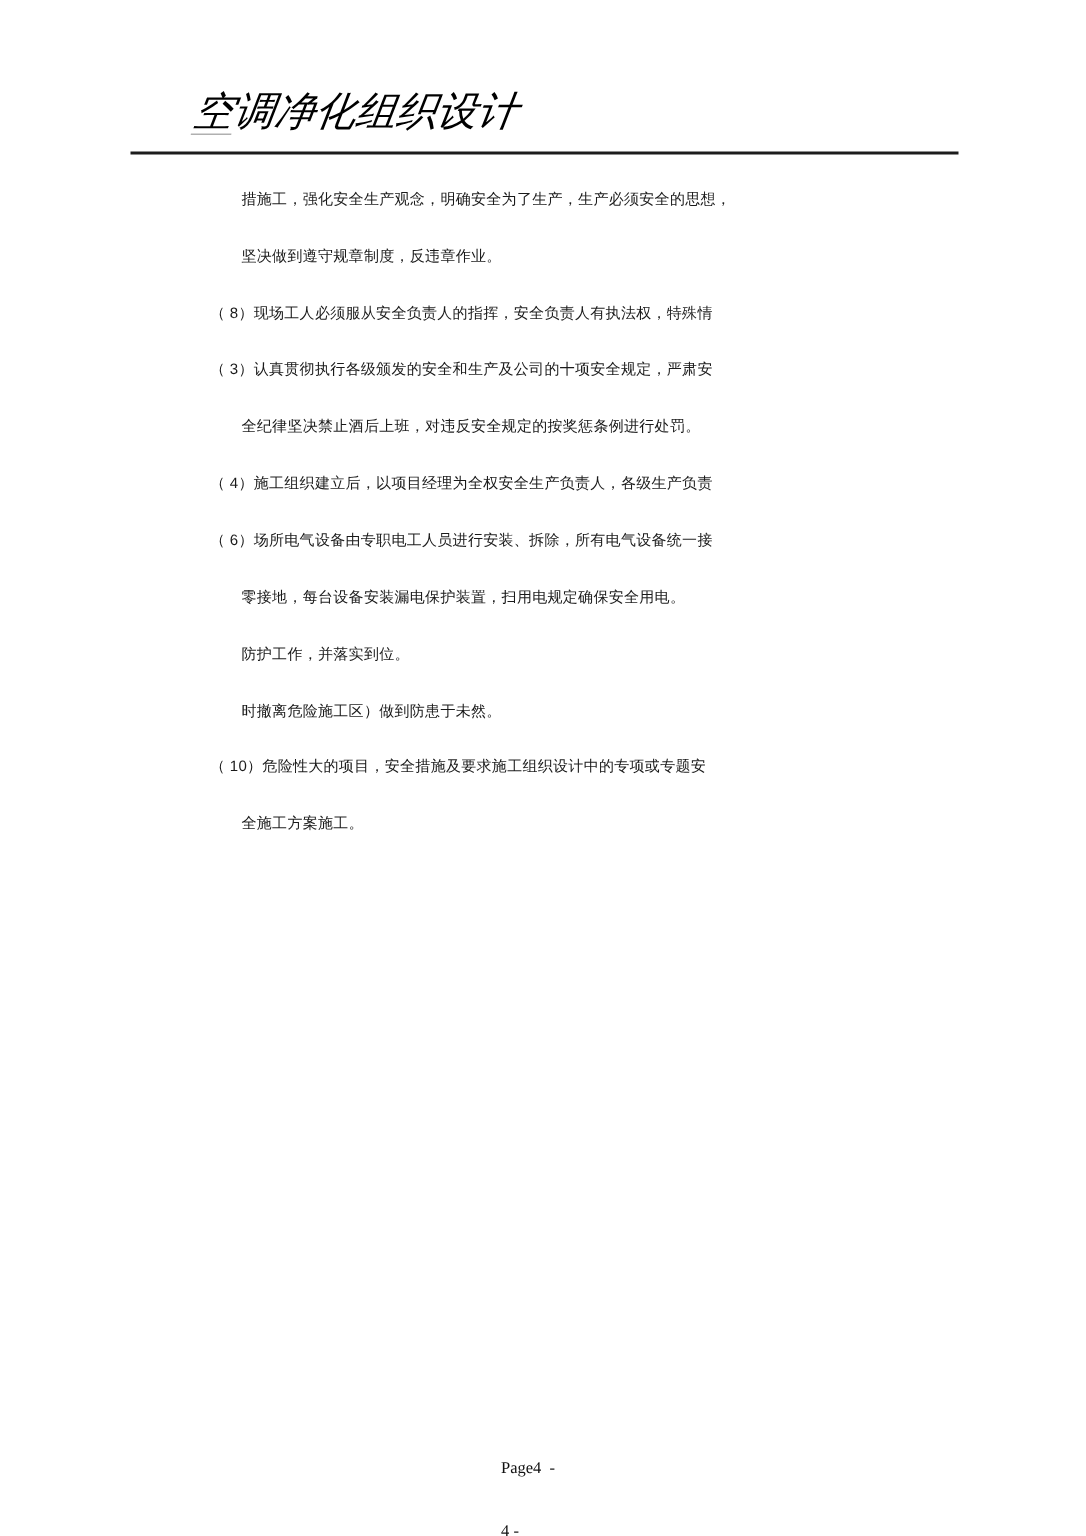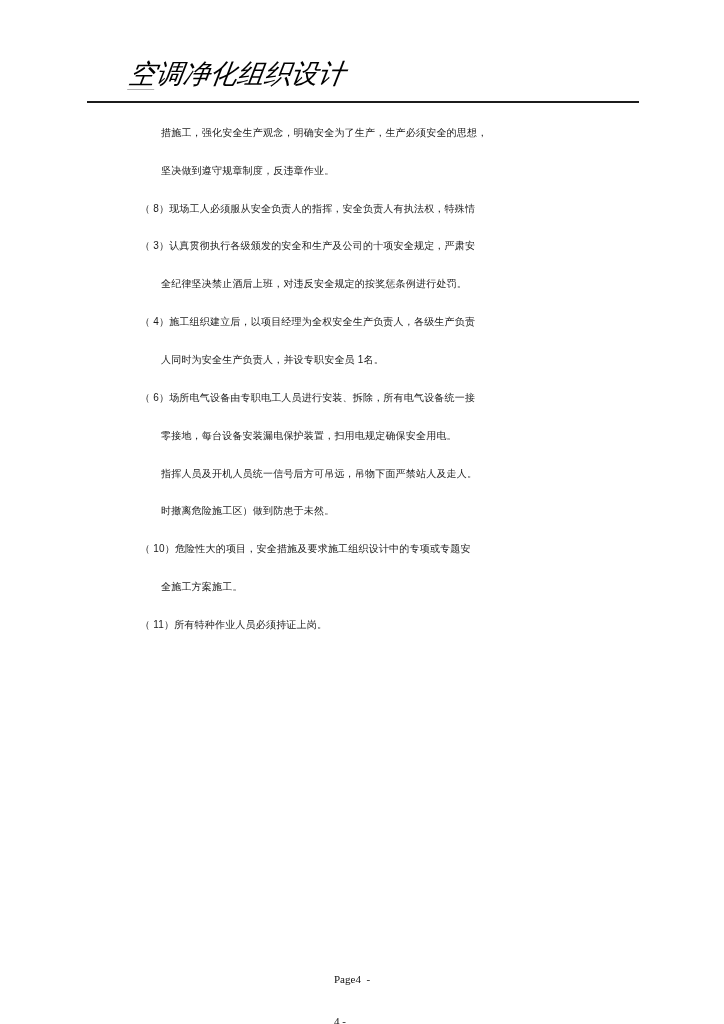--- a/index.html
+++ b/index.html
@@ -79,28 +79,26 @@
 
   <div class="header-rule"></div>
 
   <div class="content">
     <div class="line t-cont">措施工，强化安全生产观念，明确安全为了生产，生产必须安全的思想，</div>
     <div class="line t-cont">坚决做到遵守规章制度，反违章作业。</div>
     <div class="line t-item">（ 8）现场工人必须服从安全负责人的指挥，安全负责人有执法权，特殊情</div>
     <div class="line t-item">（ 3）认真贯彻执行各级颁发的安全和生产及公司的十项安全规定，严肃安</div>
     <div class="line t-cont">全纪律坚决禁止酒后上班，对违反安全规定的按奖惩条例进行处罚。</div>
     <div class="line t-item">（ 4）施工组织建立后，以项目经理为全权安全生产负责人，各级生产负责</div>
-    <div class="line t-cont">人同时为安全生产负责人，并设专职安全员 1名。</div>
     <div class="line t-item">（ 6）场所电气设备由专职电工人员进行安装、拆除，所有电气设备统一接</div>
     <div class="line t-cont">零接地，每台设备安装漏电保护装置，扫用电规定确保安全用电。</div>
-    <div class="line t-cont">指挥人员及开机人员统一信号后方可吊远，吊物下面严禁站人及走人。</div>
+    <div class="line t-cont">防护工作，并落实到位。</div>
     <div class="line t-cont">时撤离危险施工区）做到防患于未然。</div>
     <div class="line t-item">（ 10）危险性大的项目，安全措施及要求施工组织设计中的专项或专题安</div>
     <div class="line t-cont">全施工方案施工。</div>
-    <div class="line t-item">（ 11）所有特种作业人员必须持证上岗。</div>
   </div>
 
   <div class="footer">
     <div>Page4  -</div>
     <div>4 -</div>
   </div>
 
 </div>
 
 </body></html>

